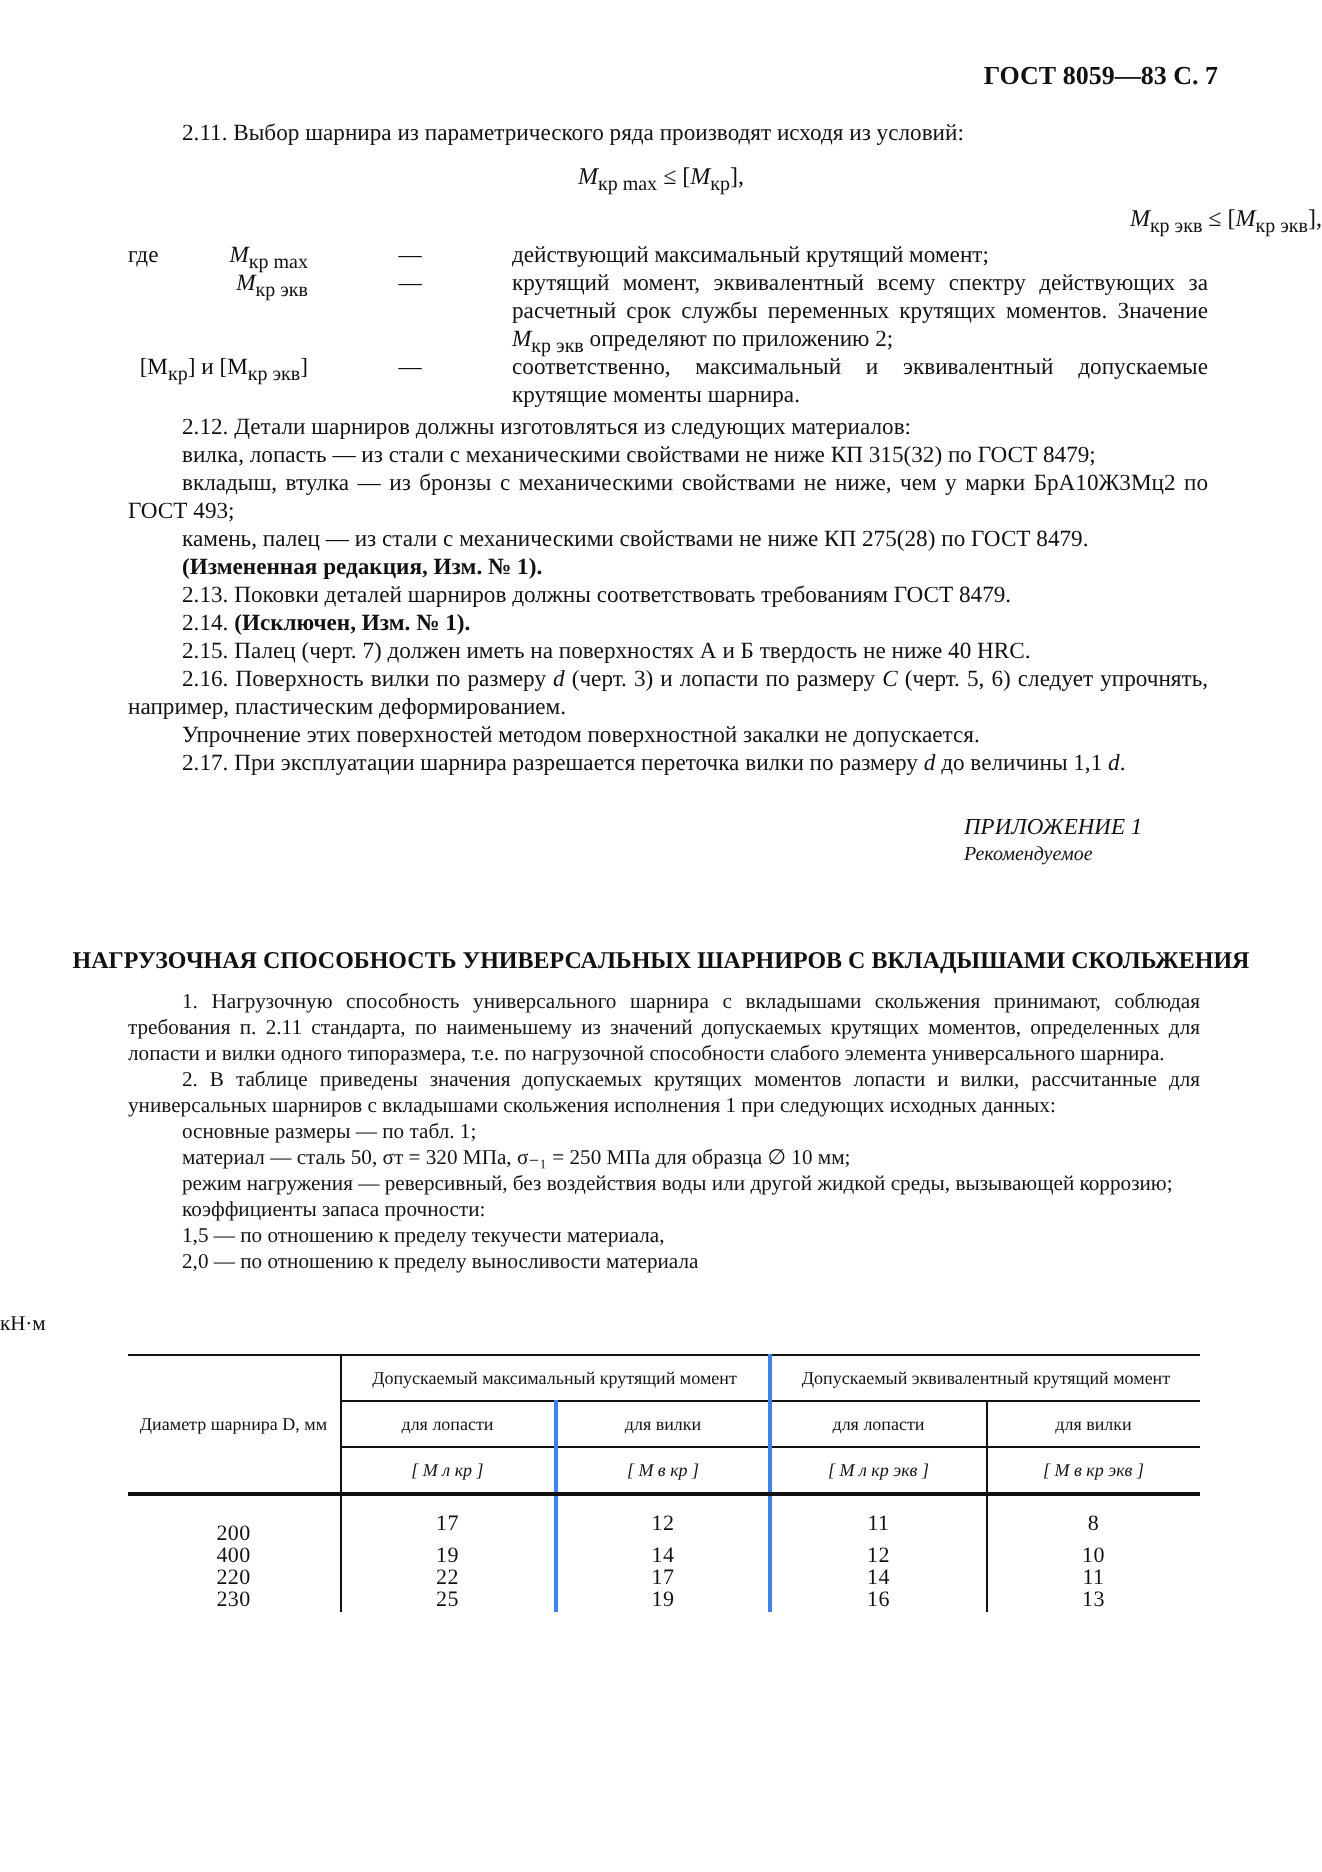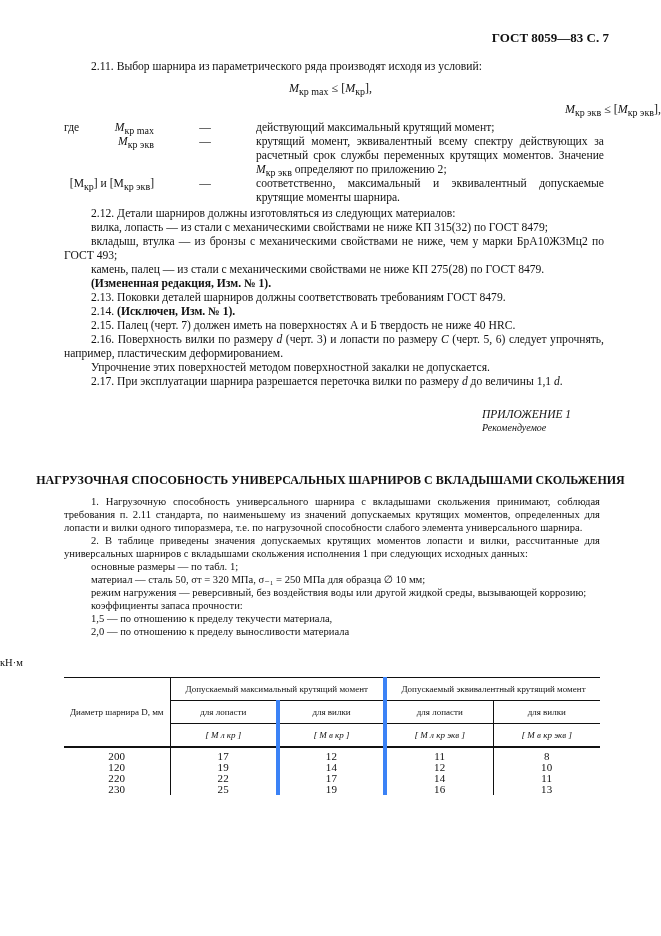--- a/index.html
+++ b/index.html
@@ -28,21 +28,21 @@
   .p2 { left: 64px; width: 536px; text-align: justify; font-size: 10.6px; line-height: 13px; }
   .unit { left: 0; width: 618px; top: 656px; font-size: 10.5px; }
   table.t {
     position: absolute; left: 64px; top: 677px; width: 536px;
     border-collapse: collapse; font-size: 9px; line-height: 11px;
   }
   table.t td { text-align: center; padding: 0 2px; }
   .thin { border-top: 1px solid #111; }
   .hdrrow td { height: 22px; }
   .bl { border-left: 1px solid #111; }
-  .blb { border-left: 4px solid #3b82f6; }
+  .blb { border-left: 2px solid #3b82f6; }
   .hbot td { border-bottom: 2px solid #111; }
   .data td { font-size: 11px; line-height: 11px; height: 11px; letter-spacing: 0.2px;}
   .mk { font-style: italic; }
 </style>
 </head>
 <body>
 
 <div class="abs header">ГОСТ 8059—83 С. 7</div>
 
 <div class="abs p ind" style="top:60px;">2.11. Выбор шарнира из параметрического ряда производят исходя из условий:</div>
@@ -127,28 +127,28 @@
     <td class="thin blb">для лопасти</td>
     <td class="thin bl">для вилки</td>
   </tr>
   <tr class="hdrrow hbot">
     <td class="thin bl mk">[ M л кр ]</td>
     <td class="thin blb mk">[ M в кр ]</td>
     <td class="thin blb mk">[ M л кр экв ]</td>
     <td class="thin bl mk">[ M в кр экв ]</td>
   </tr>
   <tr class="data">
-    <td style="padding-top:3px">200</td>
+    <td style="padding-top:14px">200</td>
     <td class="bl" style="padding-top:3px">17</td>
     <td class="blb" style="padding-top:3px">12</td>
     <td class="blb" style="padding-top:3px">11</td>
     <td class="bl" style="padding-top:3px">8</td>
   </tr>
   <tr class="data">
-    <td>120</td>
+    <td>400</td>
     <td class="bl">19</td>
     <td class="blb">14</td>
     <td class="blb">12</td>
     <td class="bl">10</td>
   </tr>
   <tr class="data">
     <td>220</td>
     <td class="bl">22</td>
     <td class="blb">17</td>
     <td class="blb">14</td>

